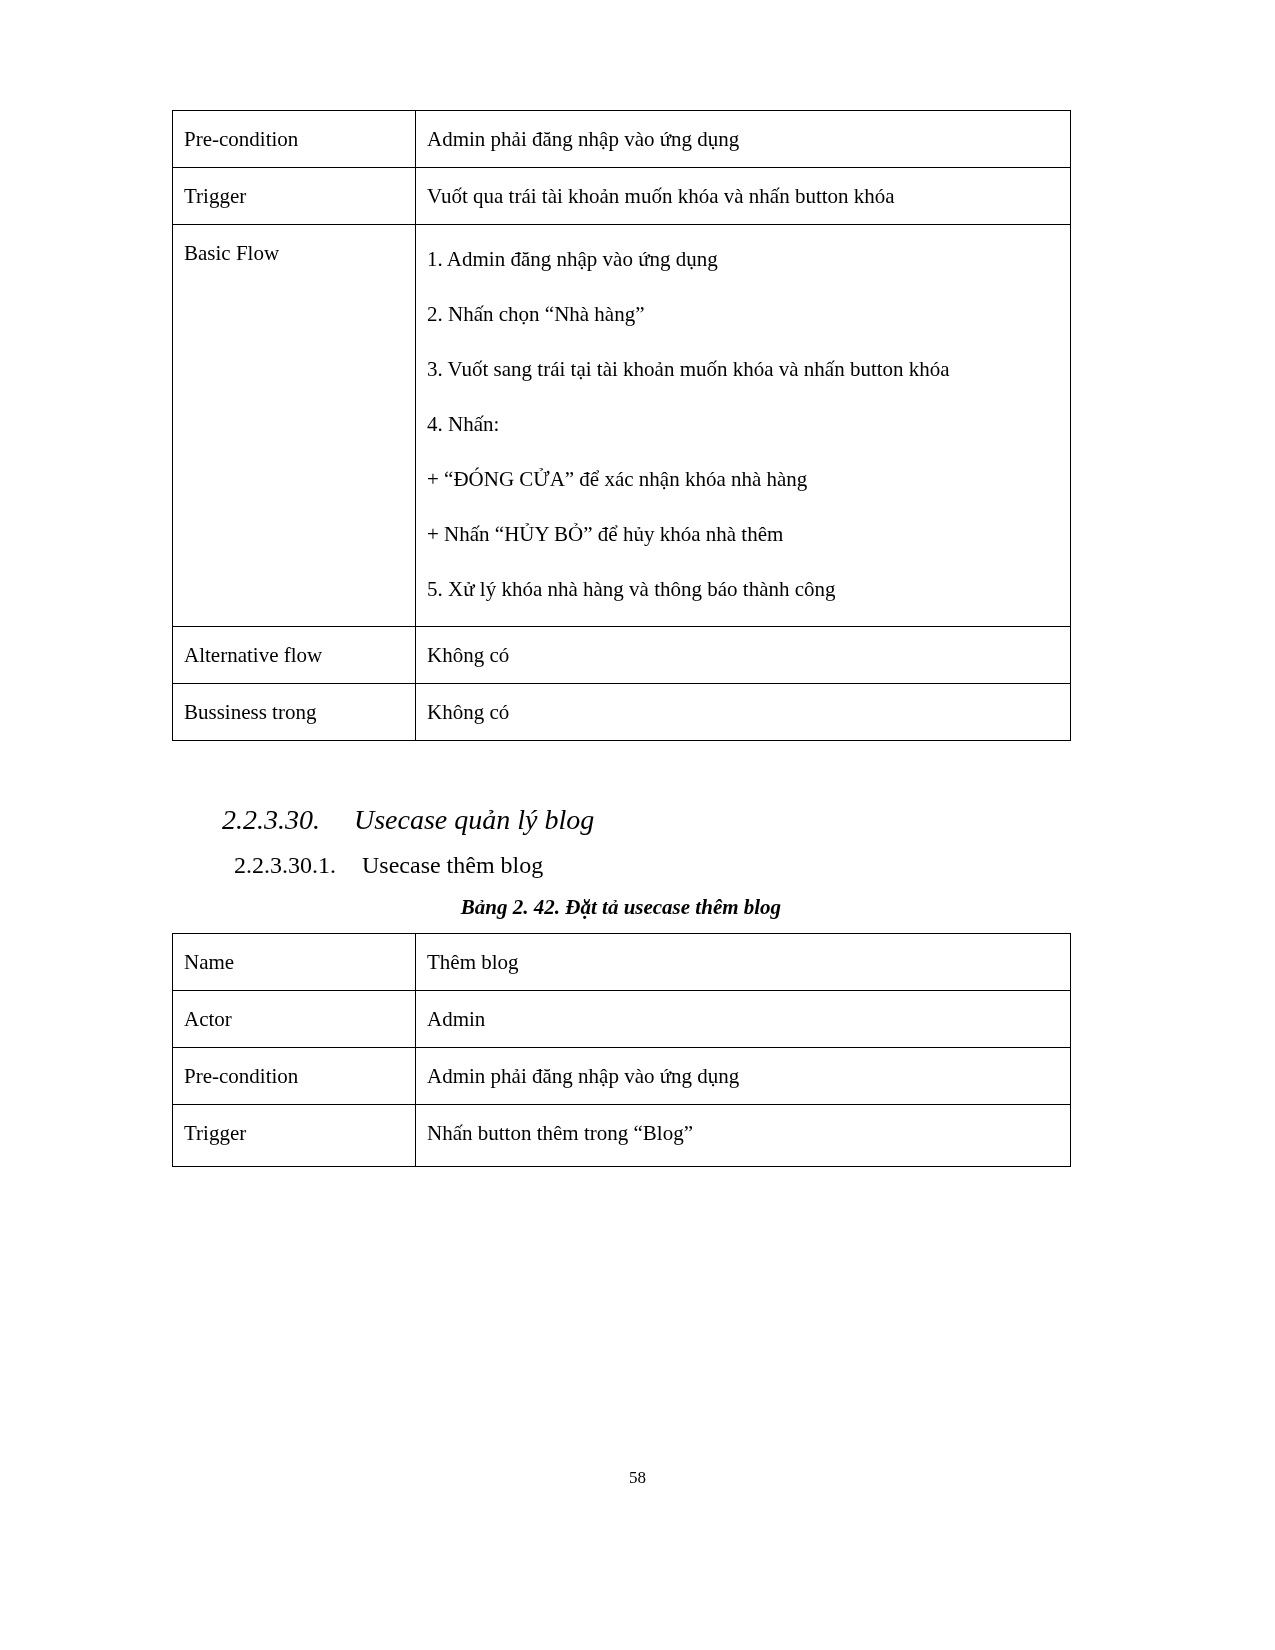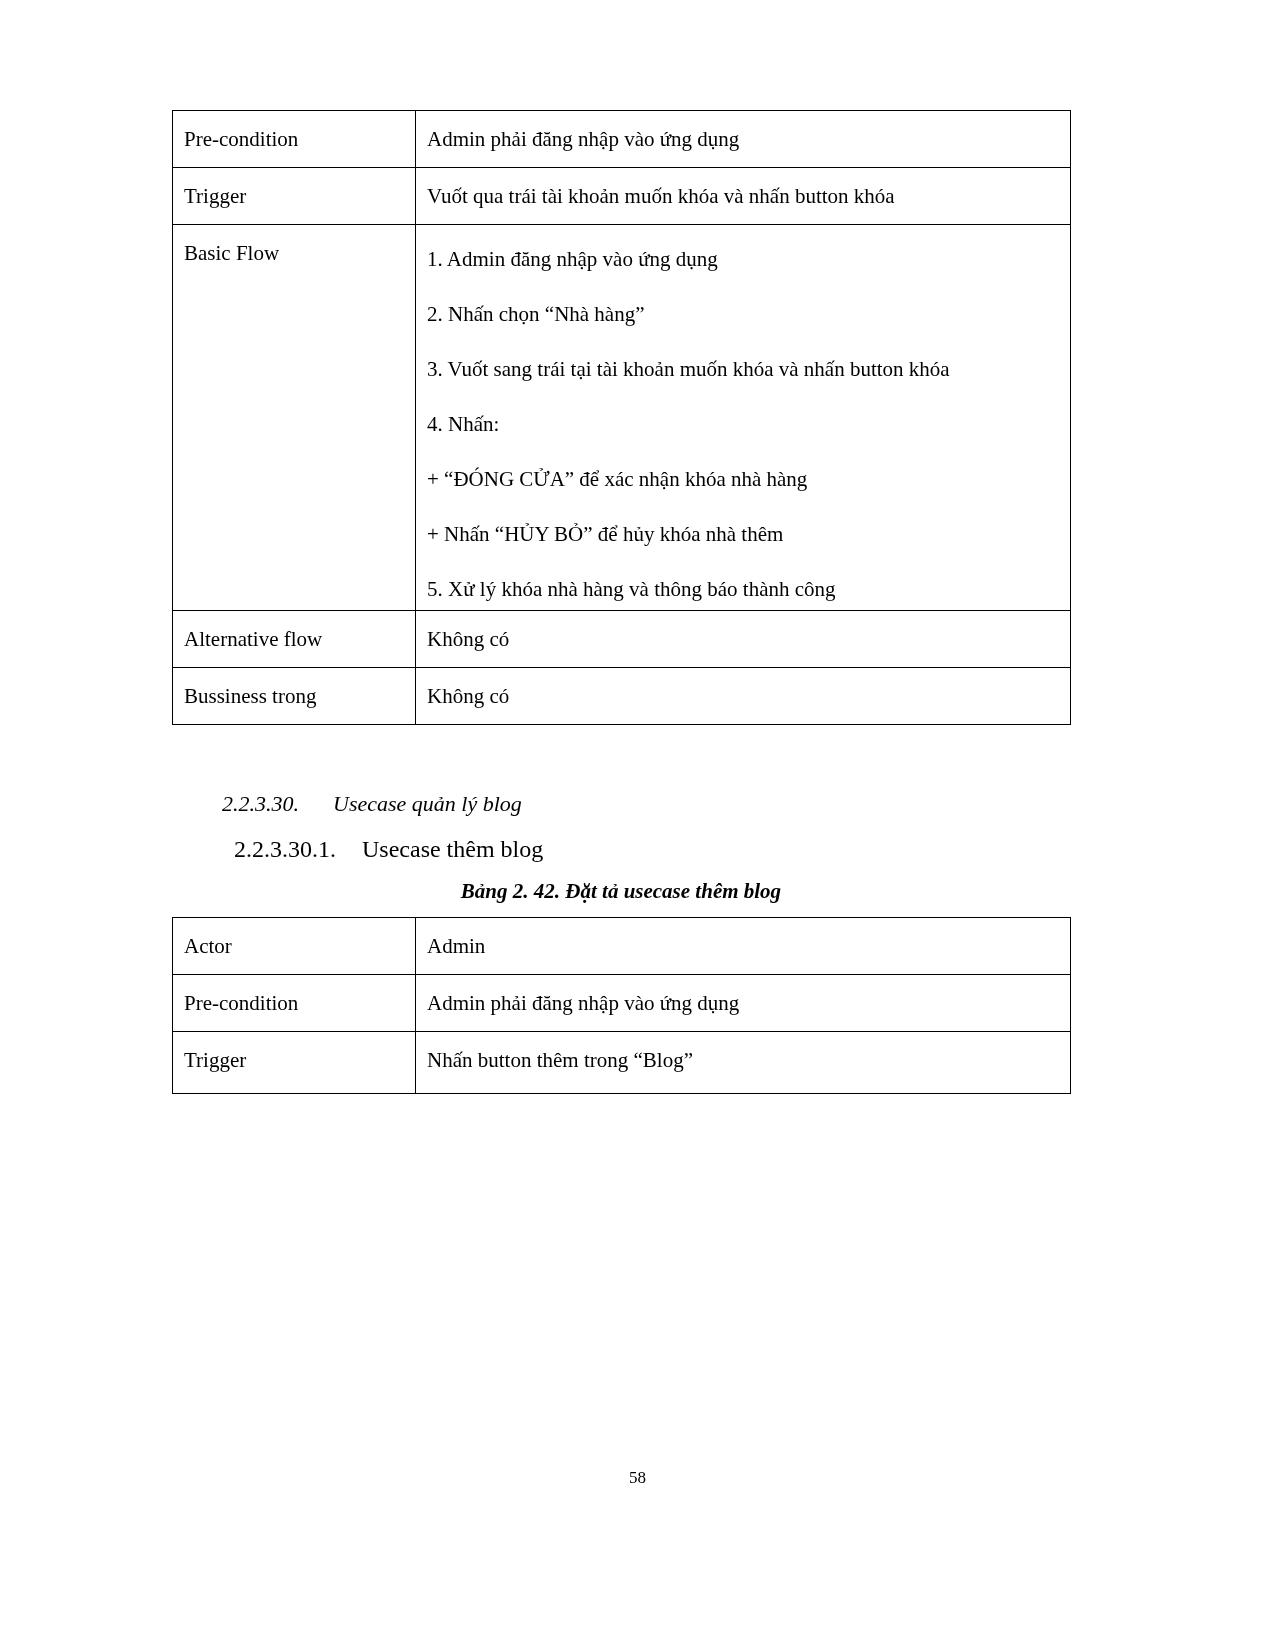--- a/index.html
+++ b/index.html
@@ -35,25 +35,25 @@
     padding: 14px 12px 7px 11px;
     line-height: 28px;
   }
   td.label-col { width: 243px; }
   tr.row-std td { height: 57px; }
   tr.row-tall-last td { height: 62px; }
   td.multiline p {
     margin: 6px 0 27px 0;
     line-height: 28px;
   }
-  td.multiline p:last-child { margin-bottom: 0; }
+  td.multiline p:last-child { margin-bottom: 16px; }
   .section-heading {
     margin: 64px 0 0 50px;
     font-style: italic;
-    font-size: 22px;
+    font-size: 28px;
     line-height: 30px;
   }
   .section-heading .num { margin-right: 34px; }
   .subsection-heading {
     margin: 15px 0 0 62px;
     font-size: 24px;
     line-height: 30px;
   }
   .subsection-heading .num { margin-right: 26px; }
   .table-caption {
@@ -128,20 +128,24 @@
     <div class="table-caption">Bảng 2. 42. Đặt tả usecase thêm blog</div>
 
     <div class="table2-wrap">
       <table class="uc-table">
         <colgroup>
           <col style="width:243px">
           <col style="width:655px">
         </colgroup>
         <tbody>
           <tr class="row-std">
+            <td class="label-col">Name</td>
+            <td>Thêm blog</td>
+          </tr>
+          <tr class="row-std">
             <td class="label-col">Actor</td>
             <td>Admin</td>
           </tr>
           <tr class="row-std">
             <td class="label-col">Pre-condition</td>
             <td>Admin phải đăng nhập vào ứng dụng</td>
           </tr>
           <tr class="row-tall-last">
             <td class="label-col">Trigger</td>
             <td>Nhấn button thêm trong “Blog”</td>

